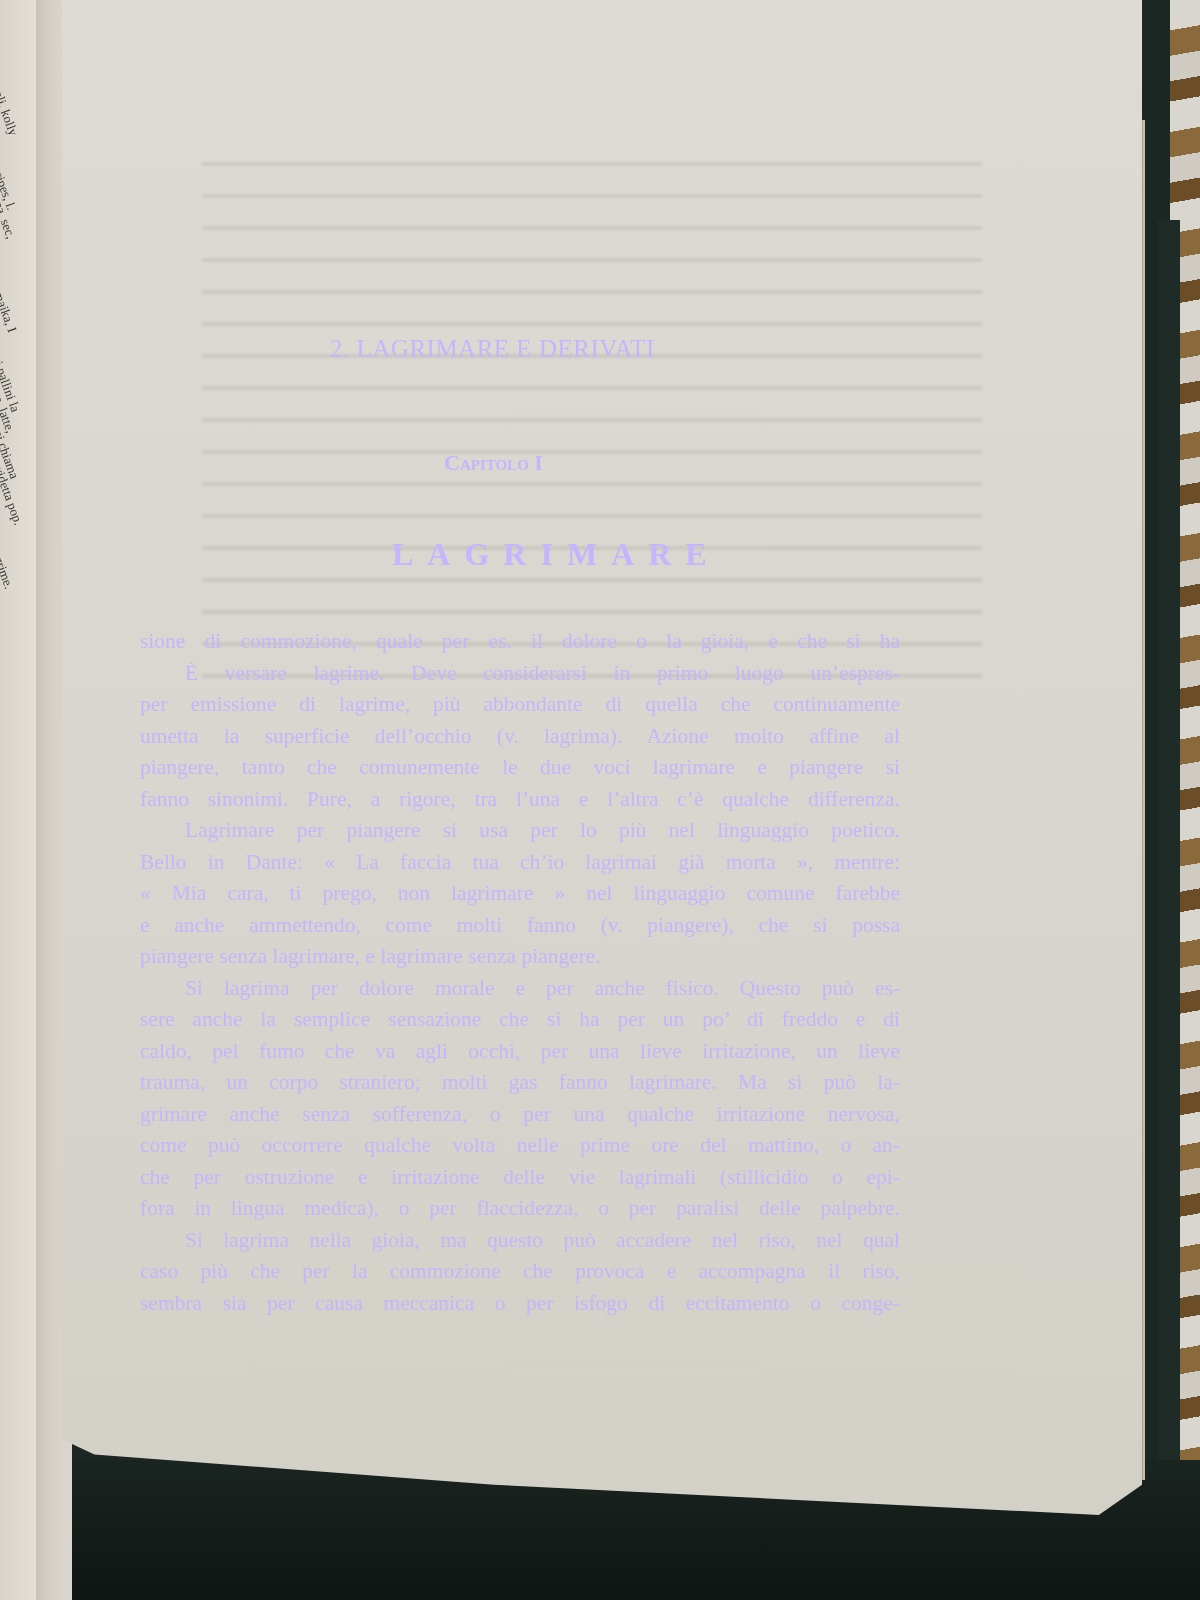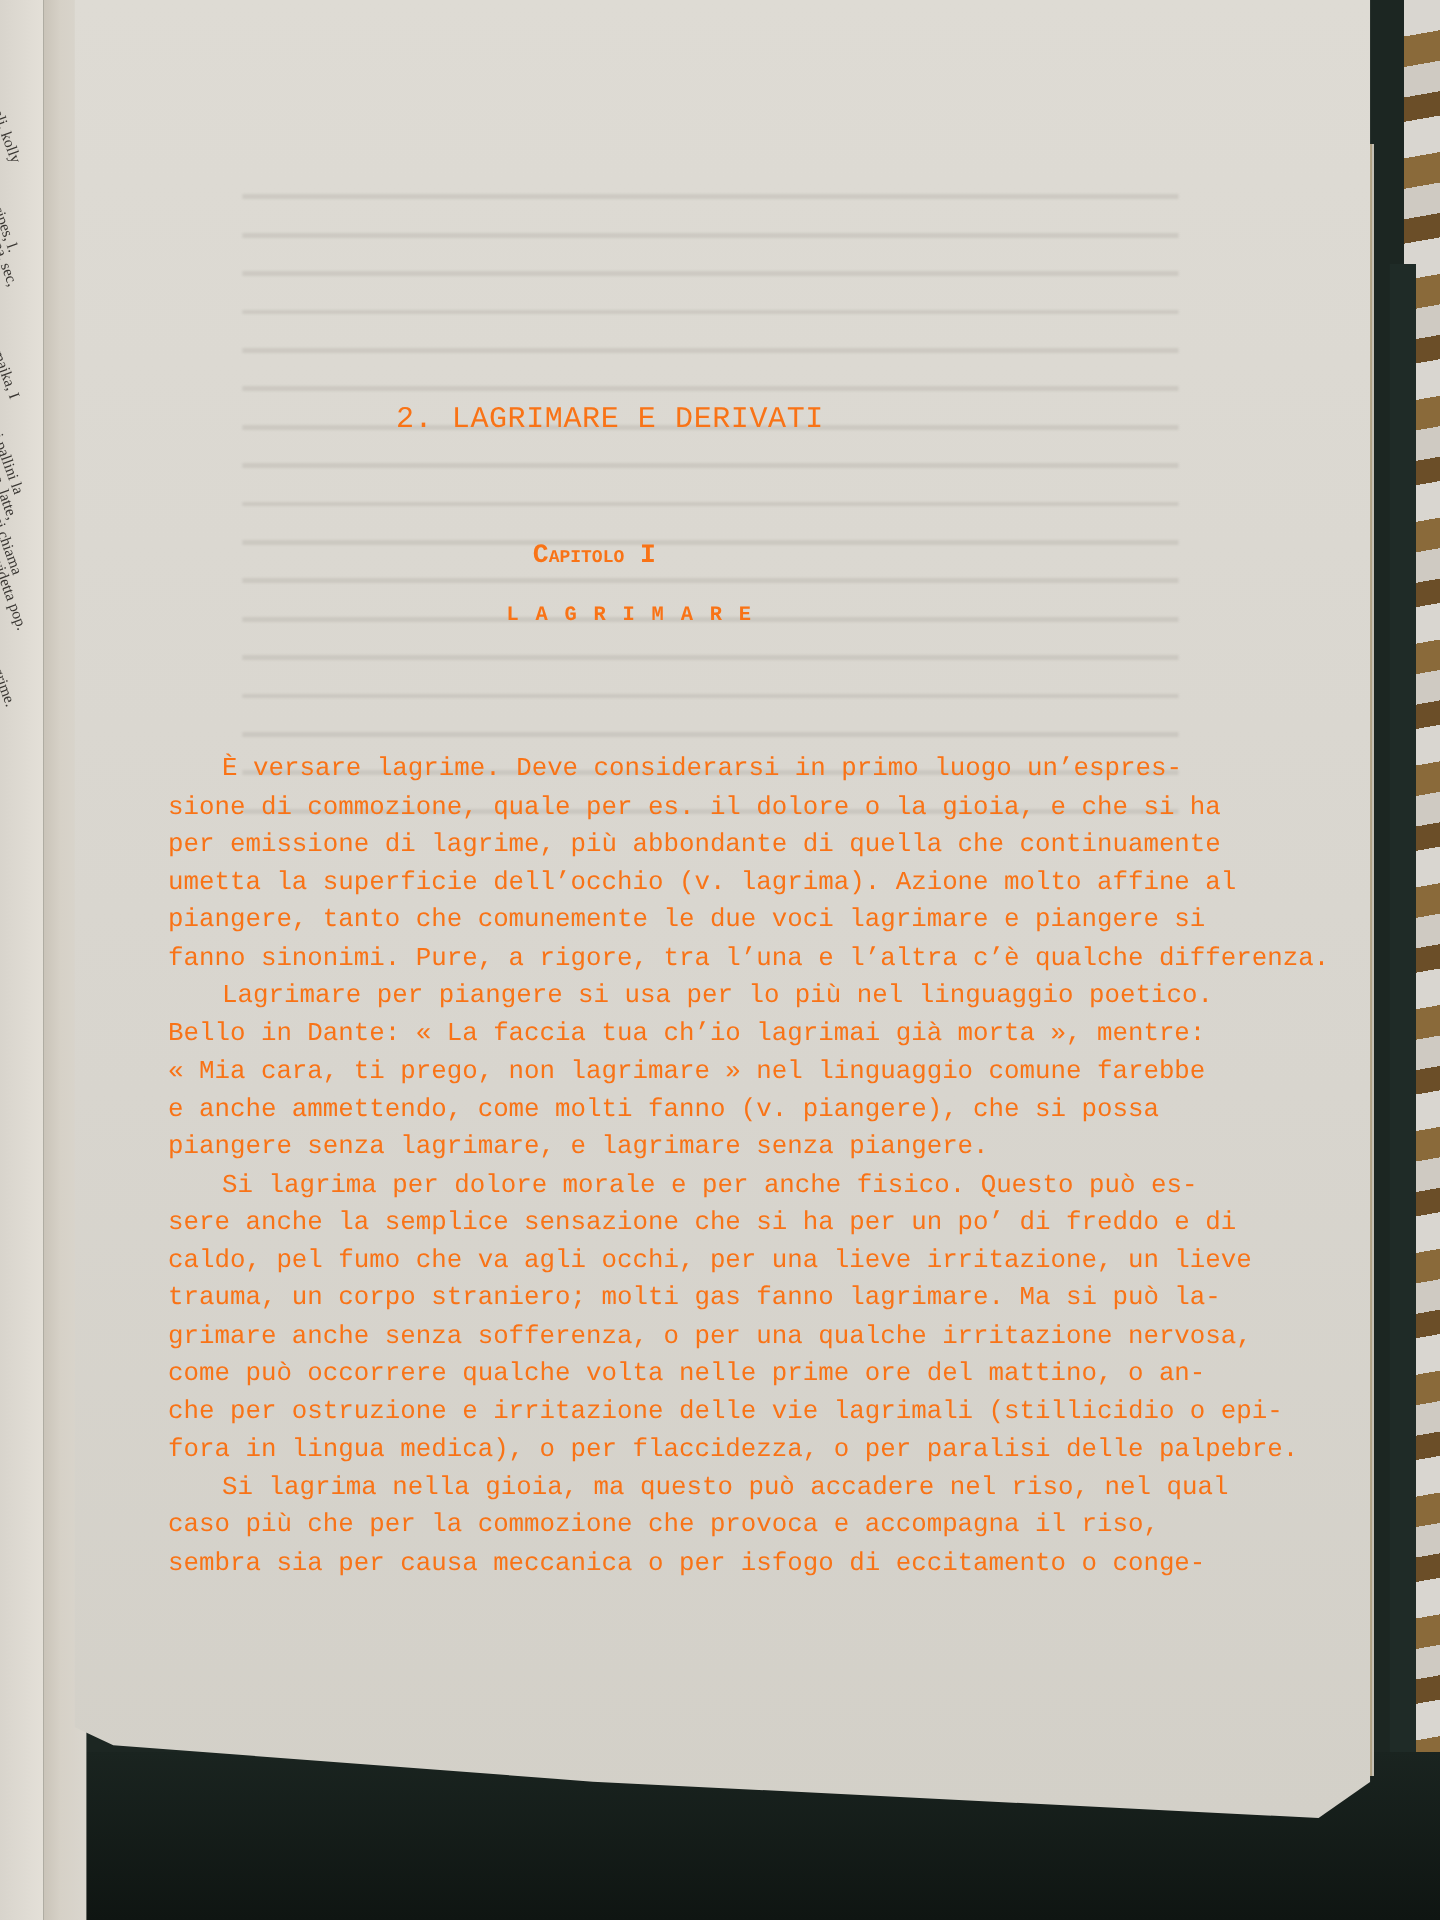--- a/index.html
+++ b/index.html
@@ -45,30 +45,30 @@
       position:absolute; left:1115px; top:120px; width:30px; height:1360px;
       background: repeating-linear-gradient(90deg, #d6d0c4 0 3px, #c8bfae 3px 5px, #bfae8e 5px 7px);
       opacity:0.9;
     }
     .bleed-lines {
       position:absolute; left:140px; top:140px; width:780px; height:560px;
       background: repeating-linear-gradient(180deg, transparent 0 22px, rgba(160,156,148,0.25) 22px 26px, transparent 26px 32px);
       filter: blur(1px);
     }
     .text {
-      position:absolute; font-family:Liberation Mono, monospace; color:#f97316;
+      position:absolute; font-family:Liberation Serif, serif; color:#c4b5fd;
     }
     .section-title {
       left:330px; top:335px; font-size:25px; letter-spacing:0.5px;
     }
     .chapter {
       left:444px; top:450px; font-size:22px; font-variant:small-caps; font-weight:bold;
     }
     .entry-title {
-      left:392px; top:504px; font-size:17px; font-weight:bold; letter-spacing:14px;margin-left:30px;
+      left:392px; top:536px; font-size:32px; font-weight:bold; letter-spacing:14px;
     }
     .body {
       left:140px; top:626px; width:760px; font-size:21.5px; line-height:31.5px;
       text-align:justify;
     }
     .body .line { display:block; text-align:justify; text-align-last:justify; white-space:nowrap; }
     .body .line.last { text-align-last:left; }
     .body .line.indent { padding-left:45px; }
   </style>
 </head>
@@ -96,22 +96,22 @@
 <div class="page">
   <div class="bleed-lines"></div>
 </div>
 
 <div class="text section-title">2. LAGRIMARE E DERIVATI</div>
 <div class="text chapter">Capitolo I</div>
 <div class="text entry-title">LAGRIMARE</div>
 
 <div class="text body">
   <div>
+    <span class="line">sione di commozione, quale per es. il dolore o la gioia, e che si ha</span>
     <span class="line indent">È versare lagrime. Deve considerarsi in primo luogo un’espres-</span>
-    <span class="line">sione di commozione, quale per es. il dolore o la gioia, e che si ha</span>
     <span class="line">per emissione di lagrime, più abbondante di quella che continuamente</span>
     <span class="line">umetta la superficie dell’occhio (v. lagrima). Azione molto affine al</span>
     <span class="line">piangere, tanto che comunemente le due voci lagrimare e piangere si</span>
     <span class="line">fanno sinonimi. Pure, a rigore, tra l’una e l’altra c’è qualche differenza.</span>
   </div>
   <div>
     <span class="line indent">Lagrimare per piangere si usa per lo più nel linguaggio poetico.</span>
     <span class="line">Bello in Dante: « La faccia tua ch’io lagrimai già morta », mentre:</span>
     <span class="line">« Mia cara, ti prego, non lagrimare » nel linguaggio comune farebbe</span>
     <span class="line">e anche ammettendo, come molti fanno (v. piangere), che si possa</span>

